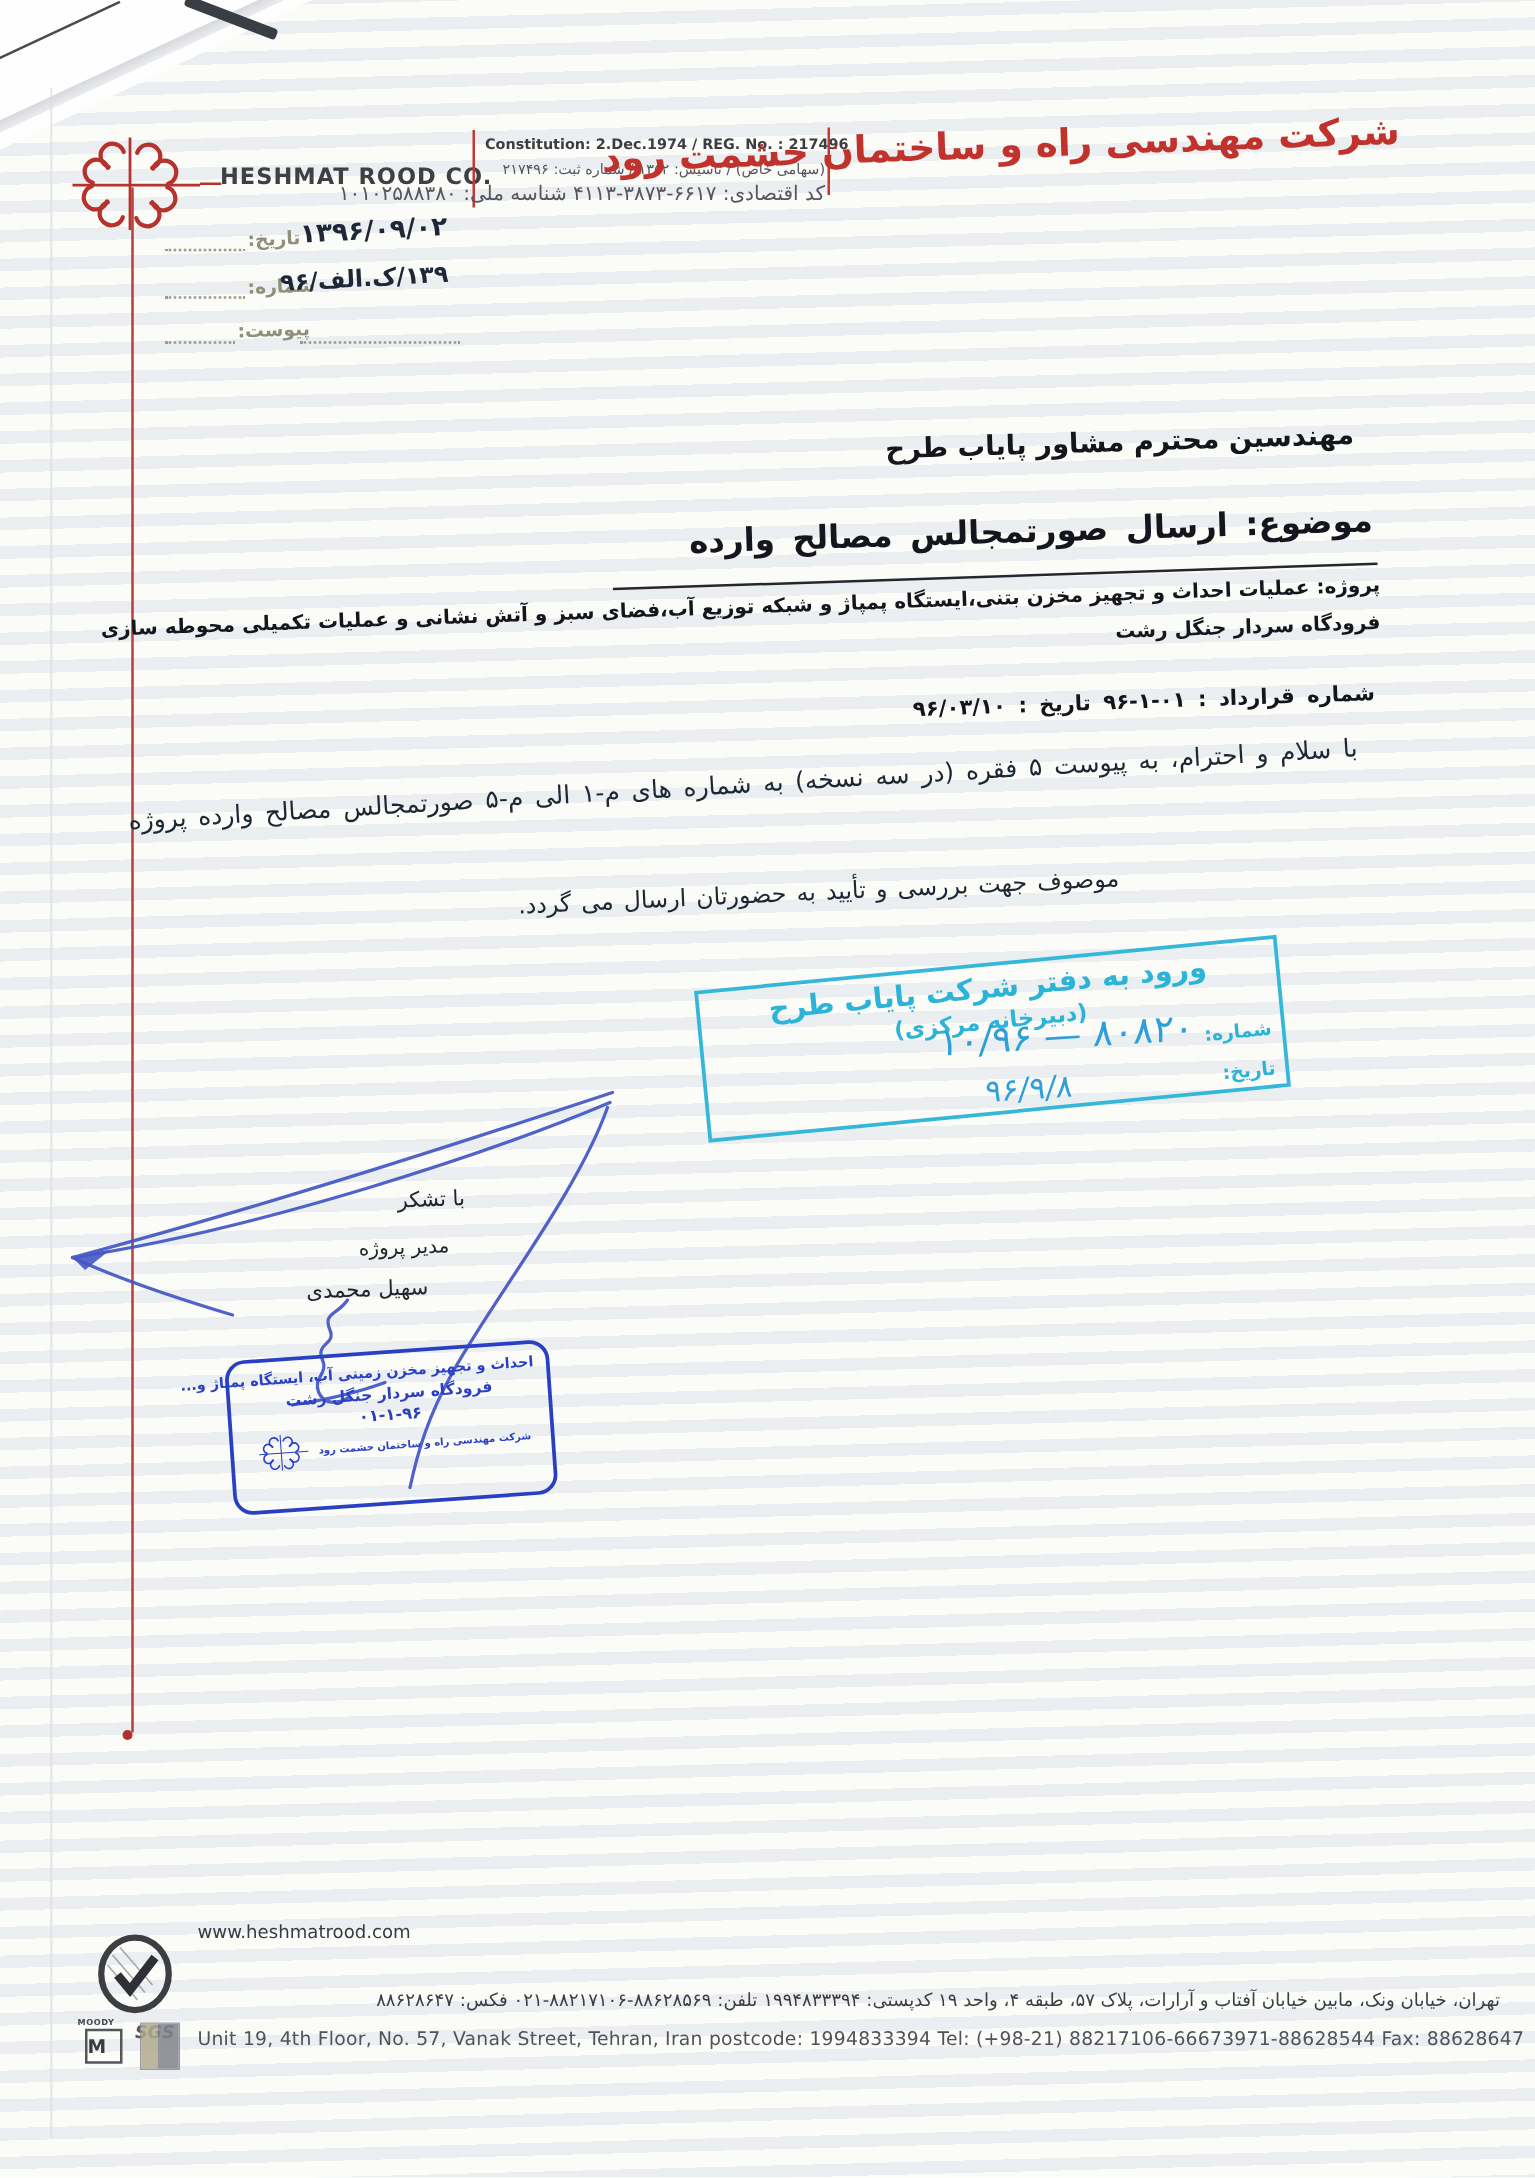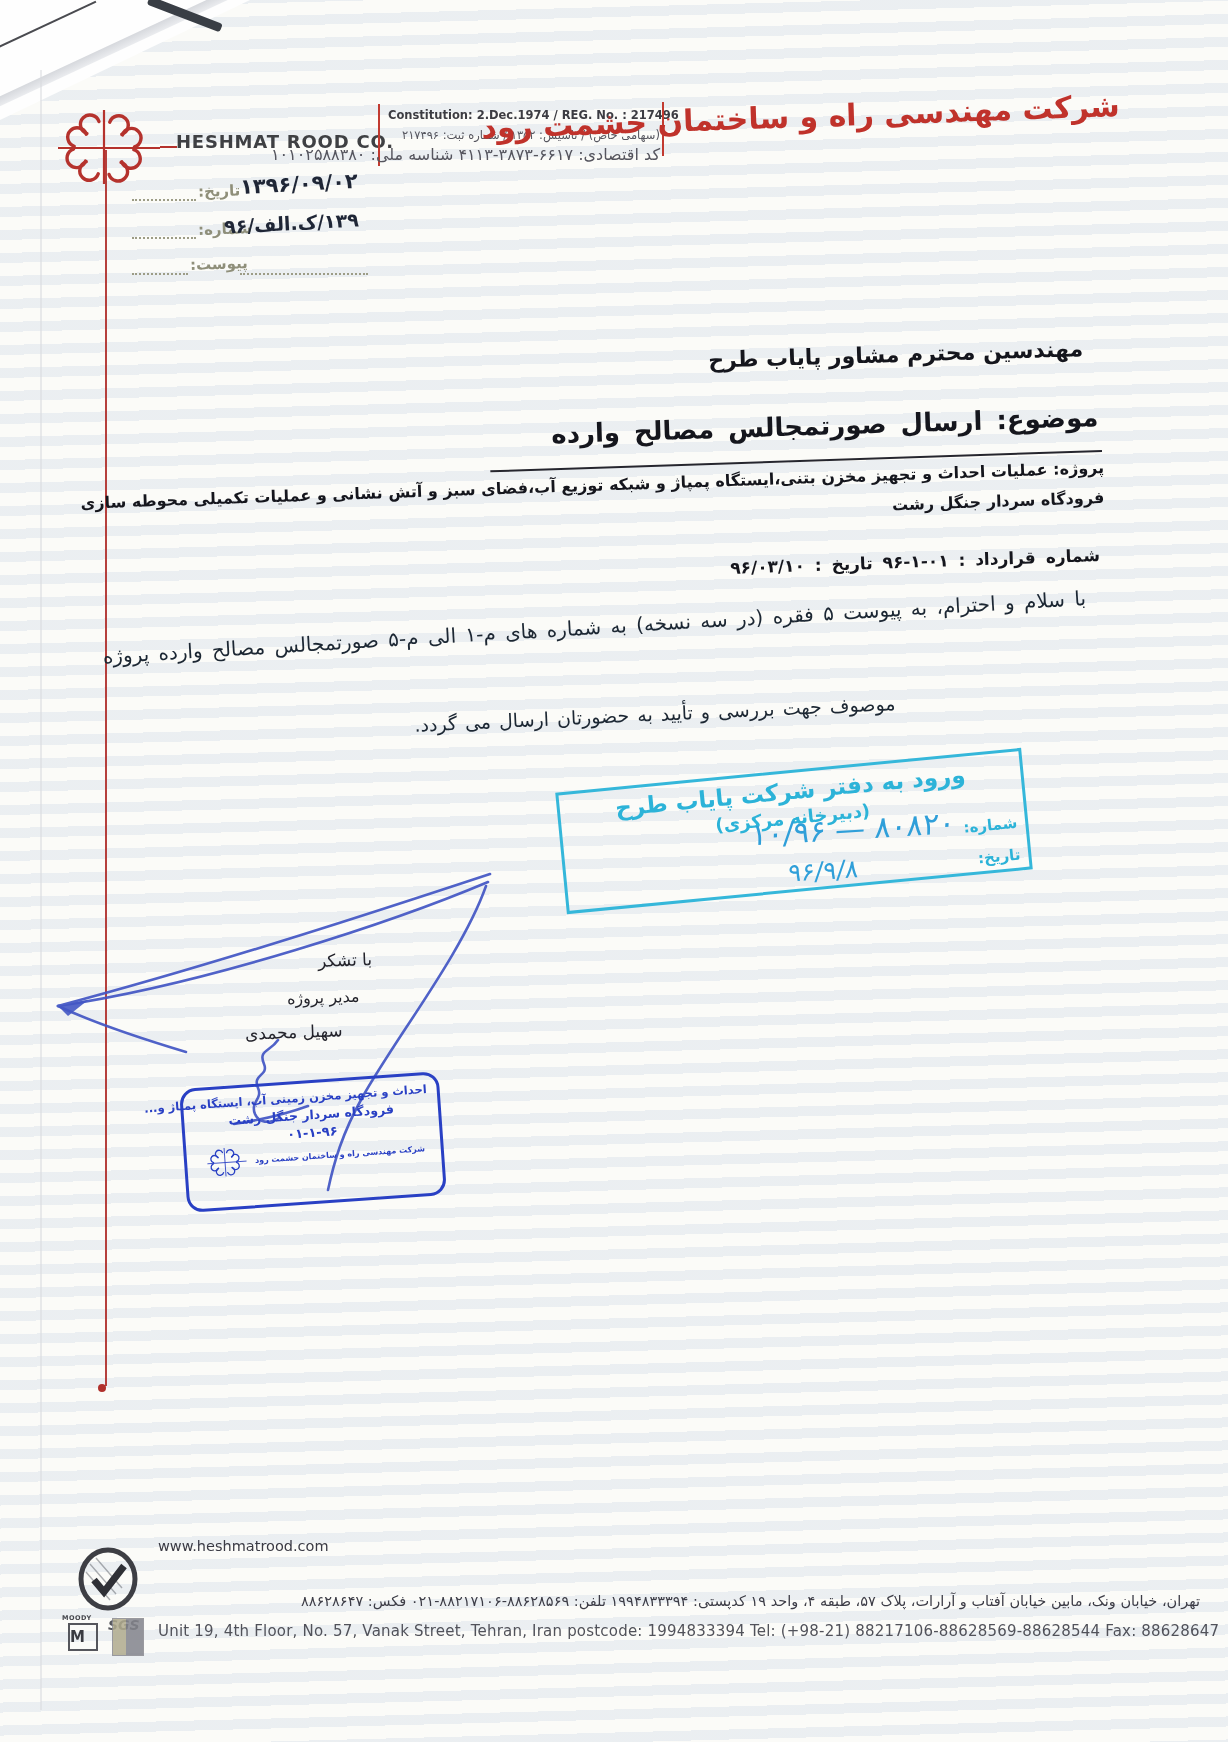--- a/index.html
+++ b/index.html
@@ -171,15 +171,15 @@
     <div style="font-size:6.5px;color:#45464c;font-weight:bold;letter-spacing:.5px;">MOODY</div>
     <div style="margin:1px auto 0;width:26px;height:24px;border:2px solid #55565c;color:#3a3b41;
                 font-size:15px;font-weight:bold;line-height:24px;">M</div>
   </div>
 
   <div class="abs" style="left:112px;top:1618px;width:30px;height:36px;border:1px solid #8a8a90;opacity:.85;
               background:linear-gradient(90deg,#b0ab8e 0 45%,#83848c 45%);"></div>
 
   <div class="abs nw" style="left:158px;top:1538px;direction:ltr;font-size:14.5px;color:#3a3a44;">www.heshmatrood.com</div>
   <div class="abs fa footer-fa" style="right:28px;top:1593px;">تهران، خیابان ونک، مابین خیابان آفتاب و آرارات، پلاک ۵۷، طبقه ۴، واحد ۱۹ کدپستی: ۱۹۹۴۸۳۳۳۹۴ تلفن: ۸۸۶۲۸۵۶۹-۸۸۲۱۷۱۰۶-۰۲۱ فکس: ۸۸۶۲۸۶۴۷</div>
-  <div class="abs footer-en" style="left:158px;top:1622px;direction:ltr;">Unit 19, 4th Floor, No. 57, Vanak Street, Tehran, Iran  postcode: 1994833394  Tel: (+98-21) 88217106-88628569-88628544  Fax: 88628647</div>
+  <div class="abs footer-en" style="left:158px;top:1622px;direction:ltr;">Unit 19, 4th Floor, No. 57, Vanak Street, Tehran, Iran  postcode: 1994833394  Tel: (+98-21) 88217106-66673971-88628544  Fax: 88628647</div>
 
 </div>
 
 </body></html>

